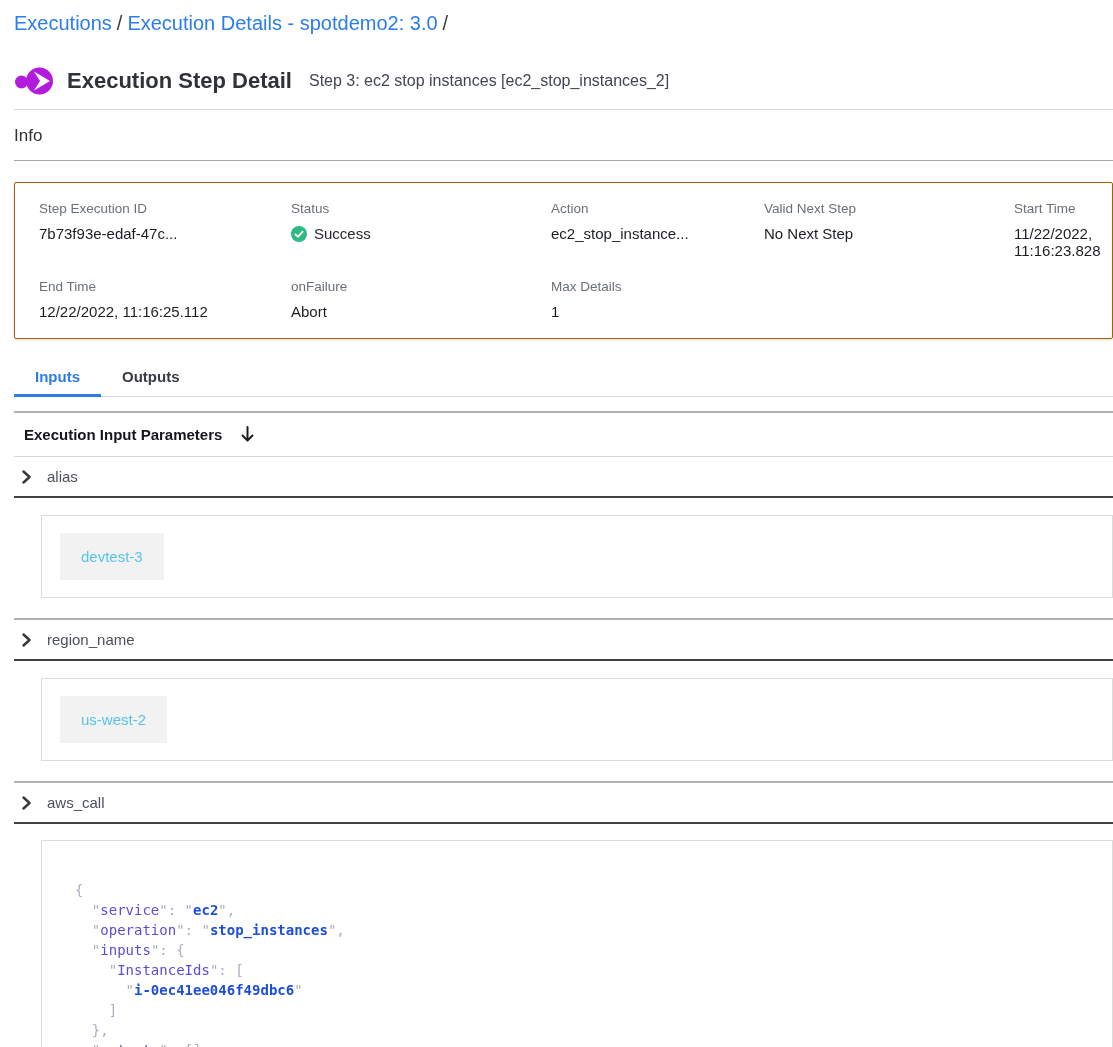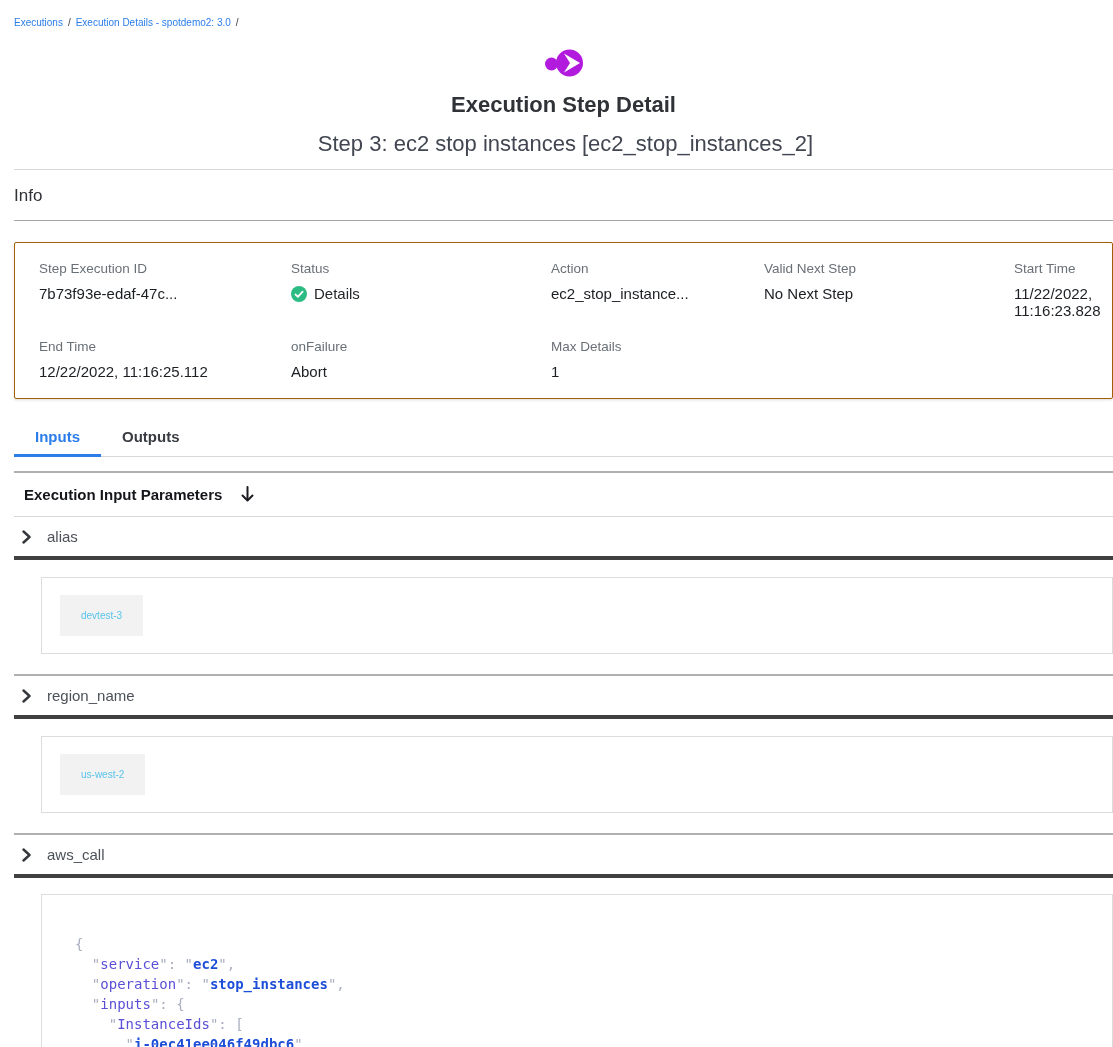--- a/index.html
+++ b/index.html
@@ -1,29 +1,29 @@
 <!DOCTYPE html>
 <html><head>
 <meta charset="utf-8">
 <style>
   * { margin:0; padding:0; box-sizing:border-box; }
   html,body { width:1113px; height:1047px; overflow:hidden; background:#fff;
     font-family:"Liberation Sans", sans-serif; color:#2f3237; }
   .page { padding:14px 0 0 14px; }
 
   
-  .breadcrumb { font-size:10px; line-height:18px; color:#16191f; }
+  .breadcrumb { font-size:20px; line-height:18px; color:#16191f; }
   .breadcrumb a { color:#2b7de9; text-decoration:none; cursor:pointer; }
   .breadcrumb .sep { margin:0 5px; color:#3a3d42; }
 
   
-  .title-row { display:flex; align-items:center; gap:13px; margin-top:15px;flex-direction:column; }
+  .title-row { display:flex; align-items:center; gap:13px; margin-top:33px; }
   .app-icon { width:40px; height:32px; flex:0 0 auto; }
   .title-row h1 { font-size:22px; font-weight:700; color:#2f3237; white-space:nowrap; }
-  .title-row .subtitle { font-size:22px; font-weight:400; color:#414650; margin-left:4px; white-space:nowrap; }
+  .title-row .subtitle { font-size:16px; font-weight:400; color:#414650; margin-left:4px; white-space:nowrap; }
   .rule1 { border:none; border-top:1px solid #d8d8d8; margin-top:12px; }
 
   
   .info-heading { margin-top:16px; font-size:17px; font-weight:400; color:#2f3237;
     padding-bottom:14px; border-bottom:1px solid #a6a6a6; }
 
   
   .card { margin-top:21px; border:1px solid #a16207; border-radius:2px;
     box-shadow:0 1px 3px rgba(0,0,0,.14); padding:18px 24px 18px 24px;
     display:grid; grid-template-columns:252px 260px 213px 250px 1fr; row-gap:20px; }
@@ -40,24 +40,24 @@
 
   .thick-divider { height:2px; background:#b0b0b0; margin-top:14px; }
 
   
   .params-header { display:flex; align-items:center; gap:17px; padding:12px 0 13px 10px;
     border-bottom:1px solid #d7d7d7; }
   .params-header .ph-label { font-size:15px; font-weight:700; color:#14161a; }
 
   
   .section-row { display:flex; align-items:center; gap:14px; padding:11px 0 11px 6px;
-    border-bottom:4px solid #404040; cursor:pointer; }
+    border-bottom:2px solid #404040; cursor:pointer; }
   .section-row .sec-label { font-size:15px; color:#4c5058; }
   .section-body { margin:17px 0 20px 27px; border:1px solid #dcdcdc; padding:17px 18px; }
-  .chip { display:inline-block; background:#f2f2f2; padding:15px 21px; font-size:10px;
+  .chip { display:inline-block; background:#f2f2f2; padding:15px 21px; font-size:15px;
     color:#58c3ea; min-width:60px; text-align:center; }
   .section-divider { height:2px; background:#b0b0b0; margin-top:20px; }
 
   
   .code-body { margin:16px 0 0 27px; border:1px solid #dcdcdc;
     padding:39px 20px 24px 33px; min-height:250px; }
   pre.json { font-family:"DejaVu Sans Mono", monospace; font-size:14px; line-height:20px;
     white-space:pre; }
   .tk-k { color:#5a4fd6; }
   .tk-s { color:#1d4ed8;font-weight:bold; }
@@ -96,21 +96,21 @@
     </div>
     <div class="field">
       <div class="lbl">Status</div>
       <div class="val status">
         <span class="icon">
           <svg width="16" height="16" viewBox="0 0 16 16">
             <circle cx="8" cy="8" r="8" fill="#2dbb84"></circle>
             <polyline points="4.4,8.4 6.9,10.9 11.6,5.7" fill="none" stroke="#ffffff" stroke-width="1.8" stroke-linecap="round" stroke-linejoin="round"></polyline>
           </svg>
         </span>
-        <span>Details</span>
+        <span>Success</span>
       </div>
     </div>
     <div class="field">
       <div class="lbl">Action</div>
       <div class="val">ec2_stop_instance...</div>
     </div>
     <div class="field">
       <div class="lbl">Valid Next Step</div>
       <div class="val">No Next Step</div>
     </div>

